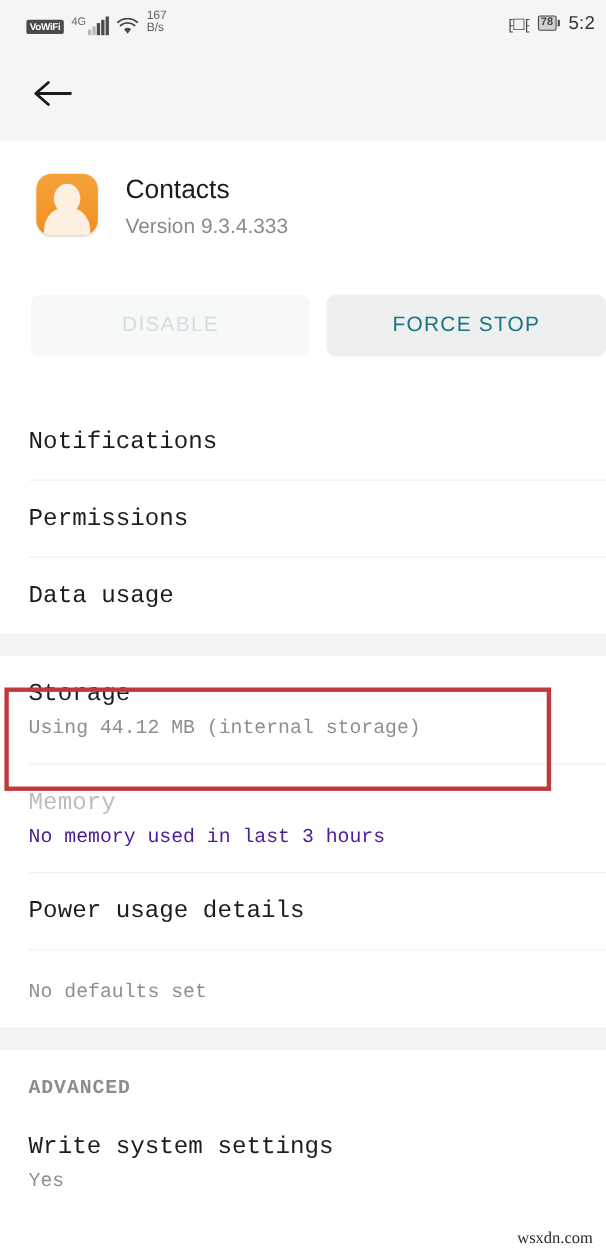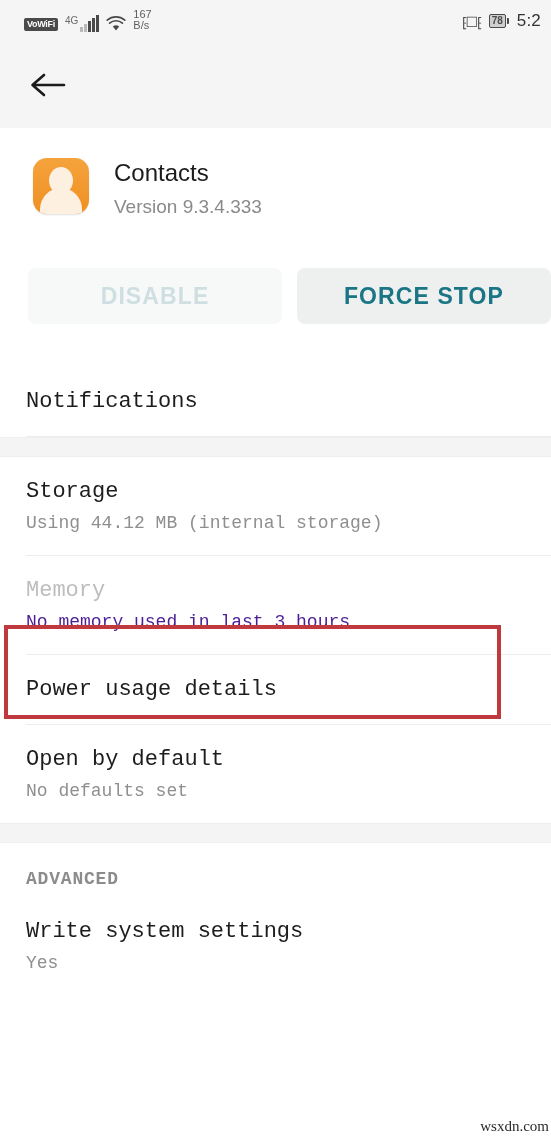--- a/index.html
+++ b/index.html
@@ -79,21 +79,21 @@
     background:#fdf0e0; left:50%; bottom:-2px; transform:translateX(-50%);
   }
   .app-meta{ padding-top:0; }
   .app-name{ font-size:24px; color:#1b1b1b; line-height:30px; }
   .app-version{ font-size:19px; color:#8a8a8a; line-height:30px; margin-top:4px; }
 
   
   .actions{ display:flex; gap:15px; padding:46px 0 0 28px; }
   .btn{
     height:56px; border:none; border-radius:8px;
-    font-size:23px; font-weight:bold; letter-spacing:1.1px;
+    font-size:19px; font-weight:normal; letter-spacing:1.1px;
     font-family:"Liberation Sans", sans-serif; cursor:pointer;
   }
   .btn-disable{ width:265px; background:#f7f8f8; color:#cfdfe1; }
   .btn-force{ width:265px; background:#eeefef; color:#1a7585; }
 
   
   .list{ margin-top:43px;font-family:Liberation Mono, monospace; }
   .row{ position:relative; padding:0 0 0 26px; background:#fff; }
   .row-inner{ padding:21px 0 20px 0; }
   .row-title{ font-size:22px; color:#1d1d1d; line-height:28px; }
@@ -109,21 +109,21 @@
     padding:26px 0 8px 26px;
   }
 
   
   .highlight-box{
     position:absolute; left:4px; top:625px; width:497px; height:94px;
     border:4px solid #c0393f; pointer-events:none; z-index:20;
   }
 
   .watermark{
-    position:absolute; right:2px; bottom:9px;
+    position:absolute; right:12px; bottom:9px;
     font-size:15px; color:#2a2a2a;
     font-family:"Liberation Serif", serif;
   }
 </style>
 </head>
 <body>
 
 <div class="phone">
 
   <div class="statusbar">
@@ -185,21 +185,32 @@
 
   <div class="list">
 
     <div class="row">
       <div class="row-inner">
         <div class="row-title">Notifications</div>
       </div>
       <div class="row-divider"></div>
     </div>
 
-
+    <div class="row">
+      <div class="row-inner">
+        <div class="row-title">Permissions</div>
+      </div>
+      <div class="row-divider"></div>
+    </div>
+
+    <div class="row">
+      <div class="row-inner">
+        <div class="row-title">Data usage</div>
+      </div>
+    </div>
 
     <div class="section-gap"></div>
 
     <div class="row">
       <div class="row-inner">
         <div class="row-title">Storage</div>
         <div class="row-sub">Using 44.12 MB (internal storage)</div>
       </div>
       <div class="row-divider"></div>
     </div>
@@ -214,21 +225,20 @@
 
     <div class="row">
       <div class="row-inner">
         <div class="row-title">Power usage details</div>
       </div>
       <div class="row-divider"></div>
     </div>
 
     <div class="row">
       <div class="row-inner">
-        <div class="row-title">Open by default</div>
         <div class="row-sub">No defaults set</div>
       </div>
     </div>
 
     <div class="section-gap"></div>
 
     <div class="section-head">ADVANCED</div>
 
     <div class="row">
       <div class="row-inner">

